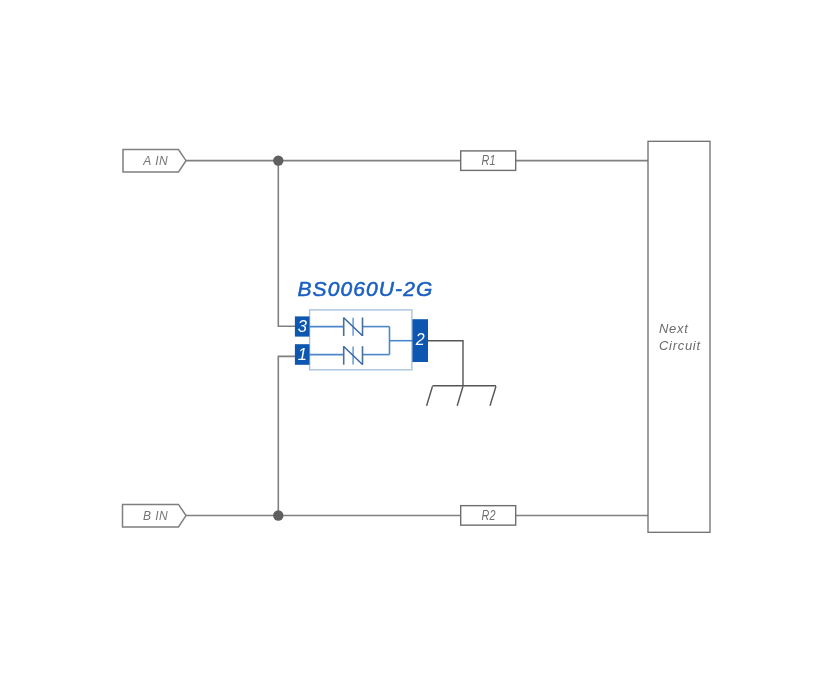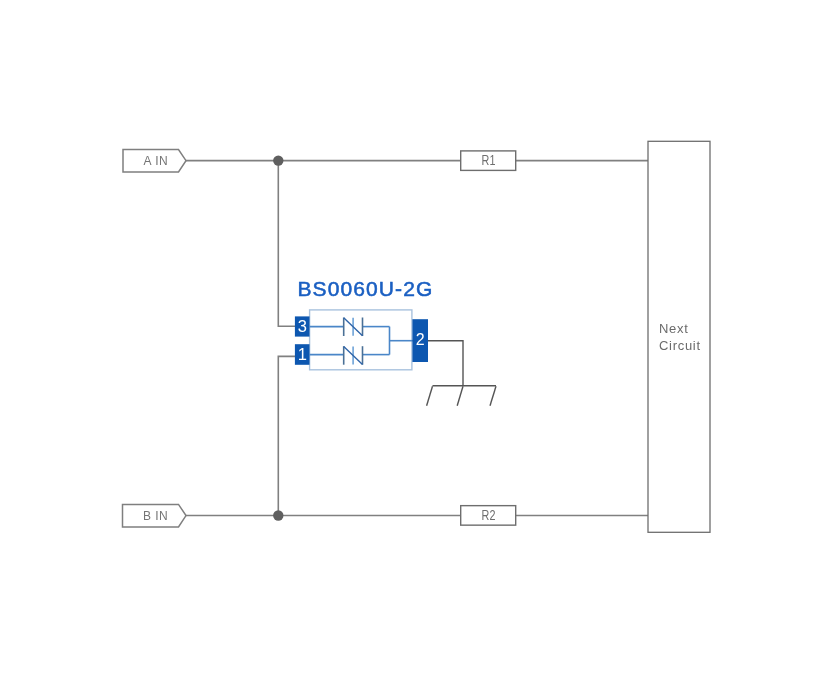--- a/index.html
+++ b/index.html
@@ -1,16 +1,16 @@
 <!DOCTYPE html>
 <html><head>
 <meta charset="utf-8">
 <style>
   html,body{margin:0;padding:0;background:#ffffff;}
-  .page{width:832px;height:617px;position:relative;background:#ffffff;overflow:hidden;}
+  .page{width:832px;height:617px;position:relative;background:#ffffff;overflow:hidden;font-style:italic;}
   text{font-family:"Liberation Sans",sans-serif;}
 </style>
 </head>
 <body>
 <div class="page">
 <svg width="832" height="675" viewBox="0 0 832 675" xmlns="http://www.w3.org/2000/svg">
 
   <rect x="0" y="0" width="832" height="675" fill="#ffffff"></rect>
 
   <line x1="186" y1="160.6" x2="648" y2="160.6" stroke="#808080" stroke-width="1.6"></line>

